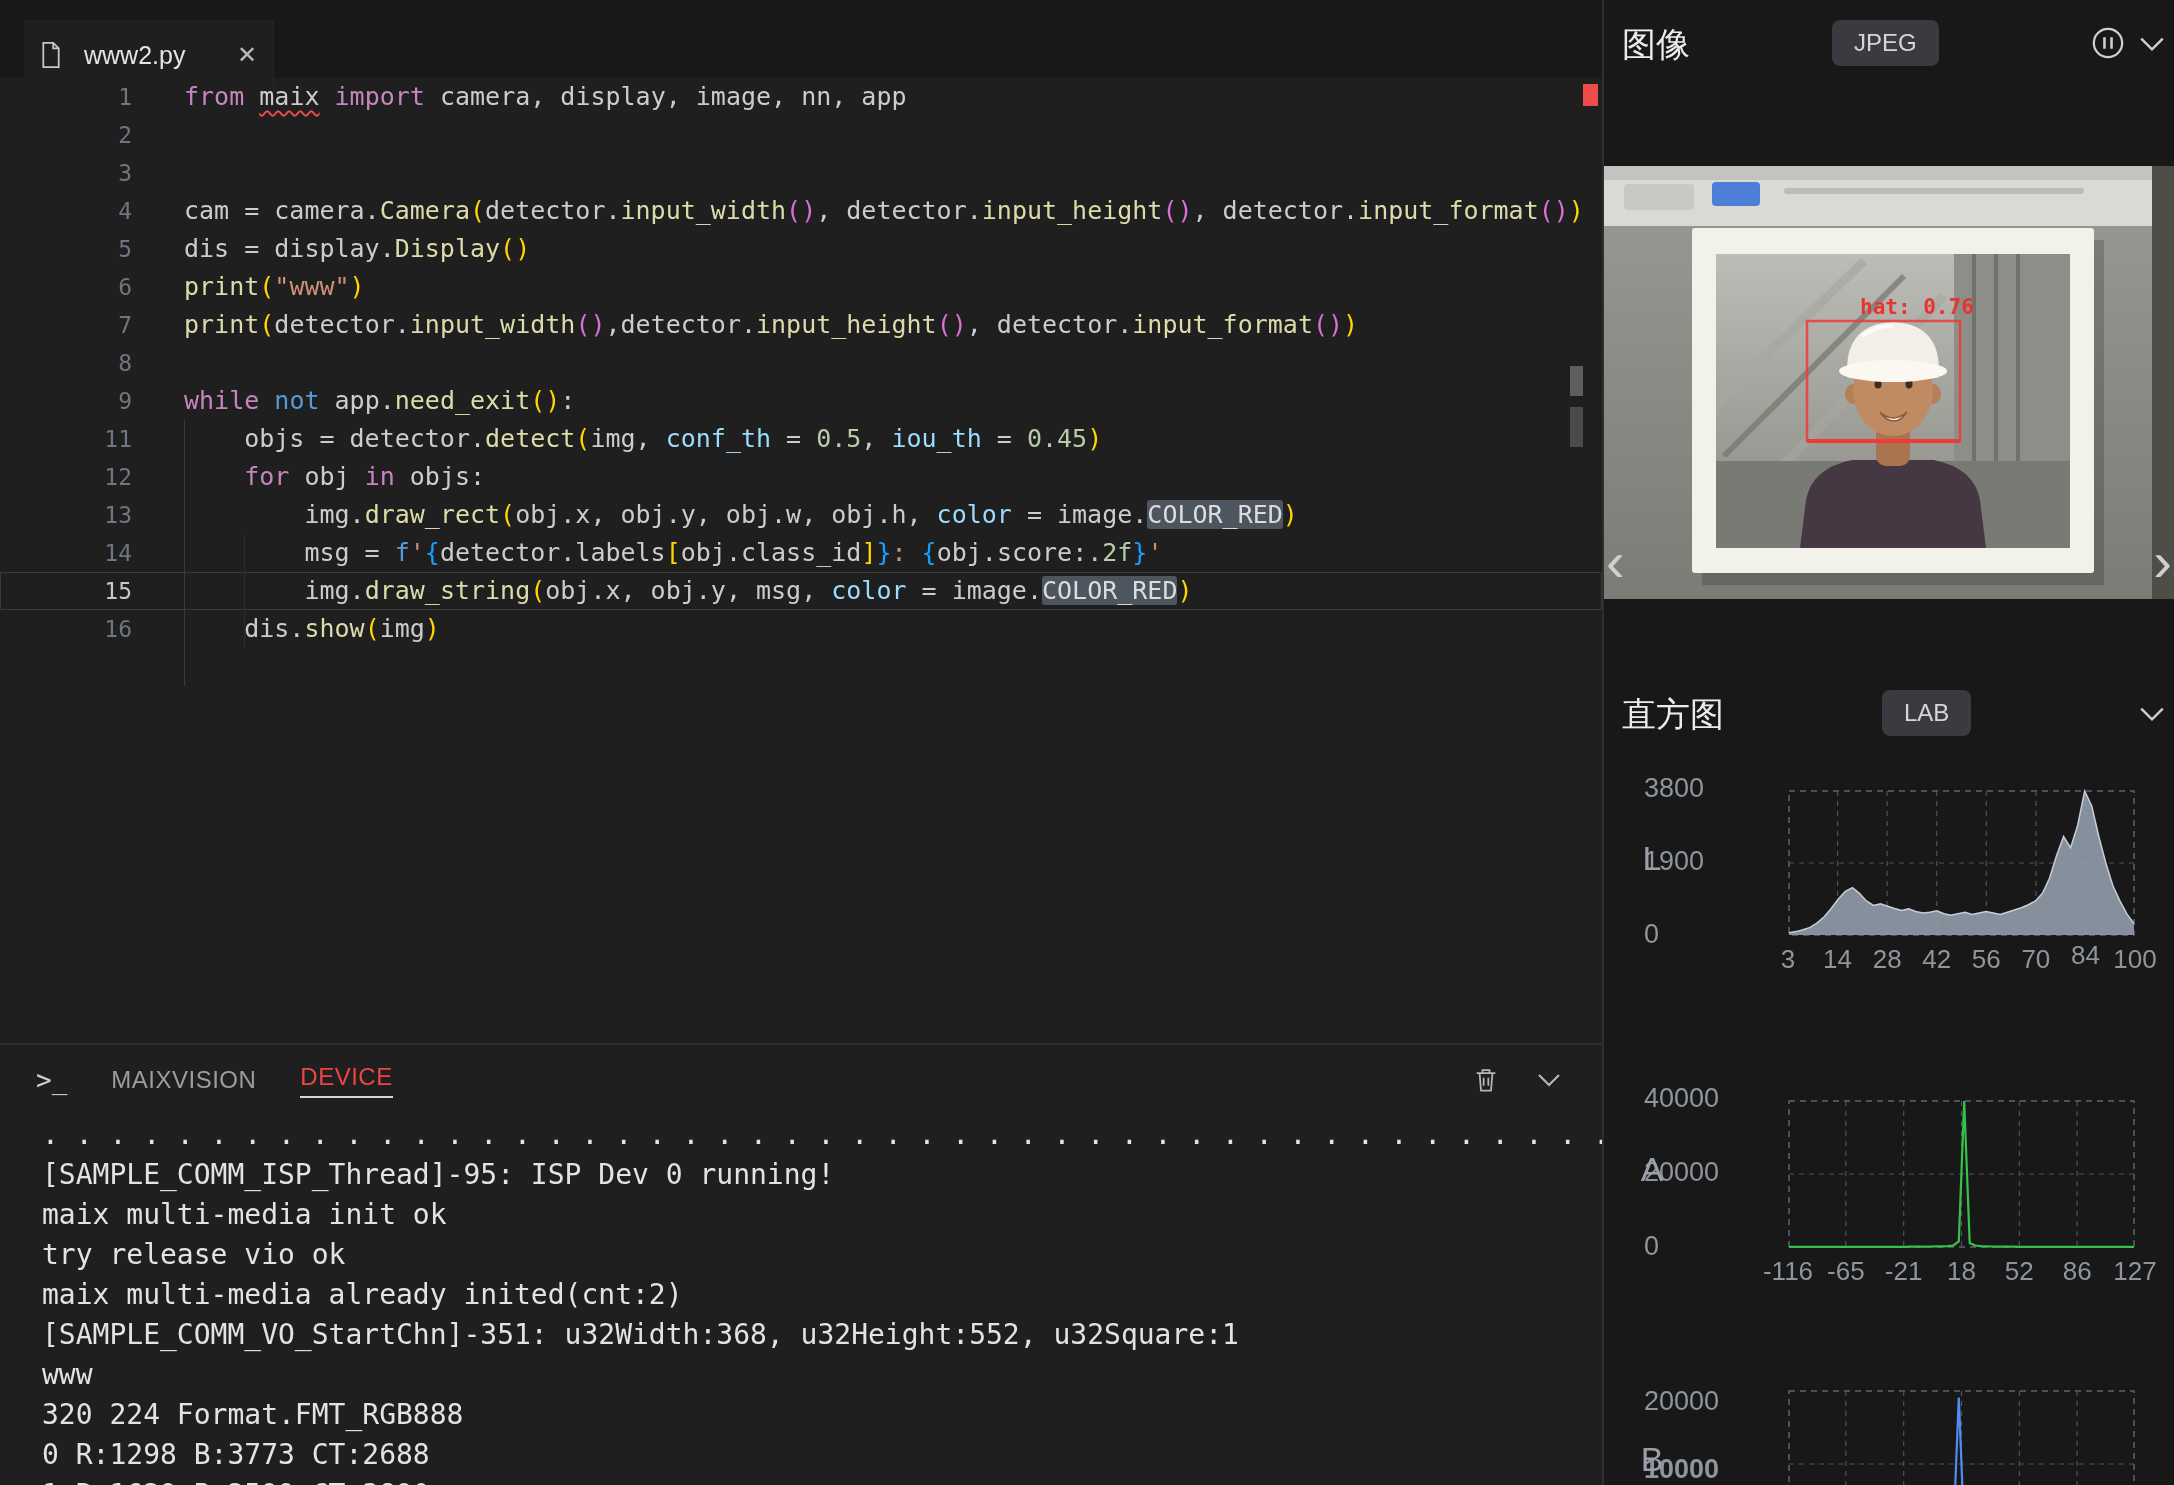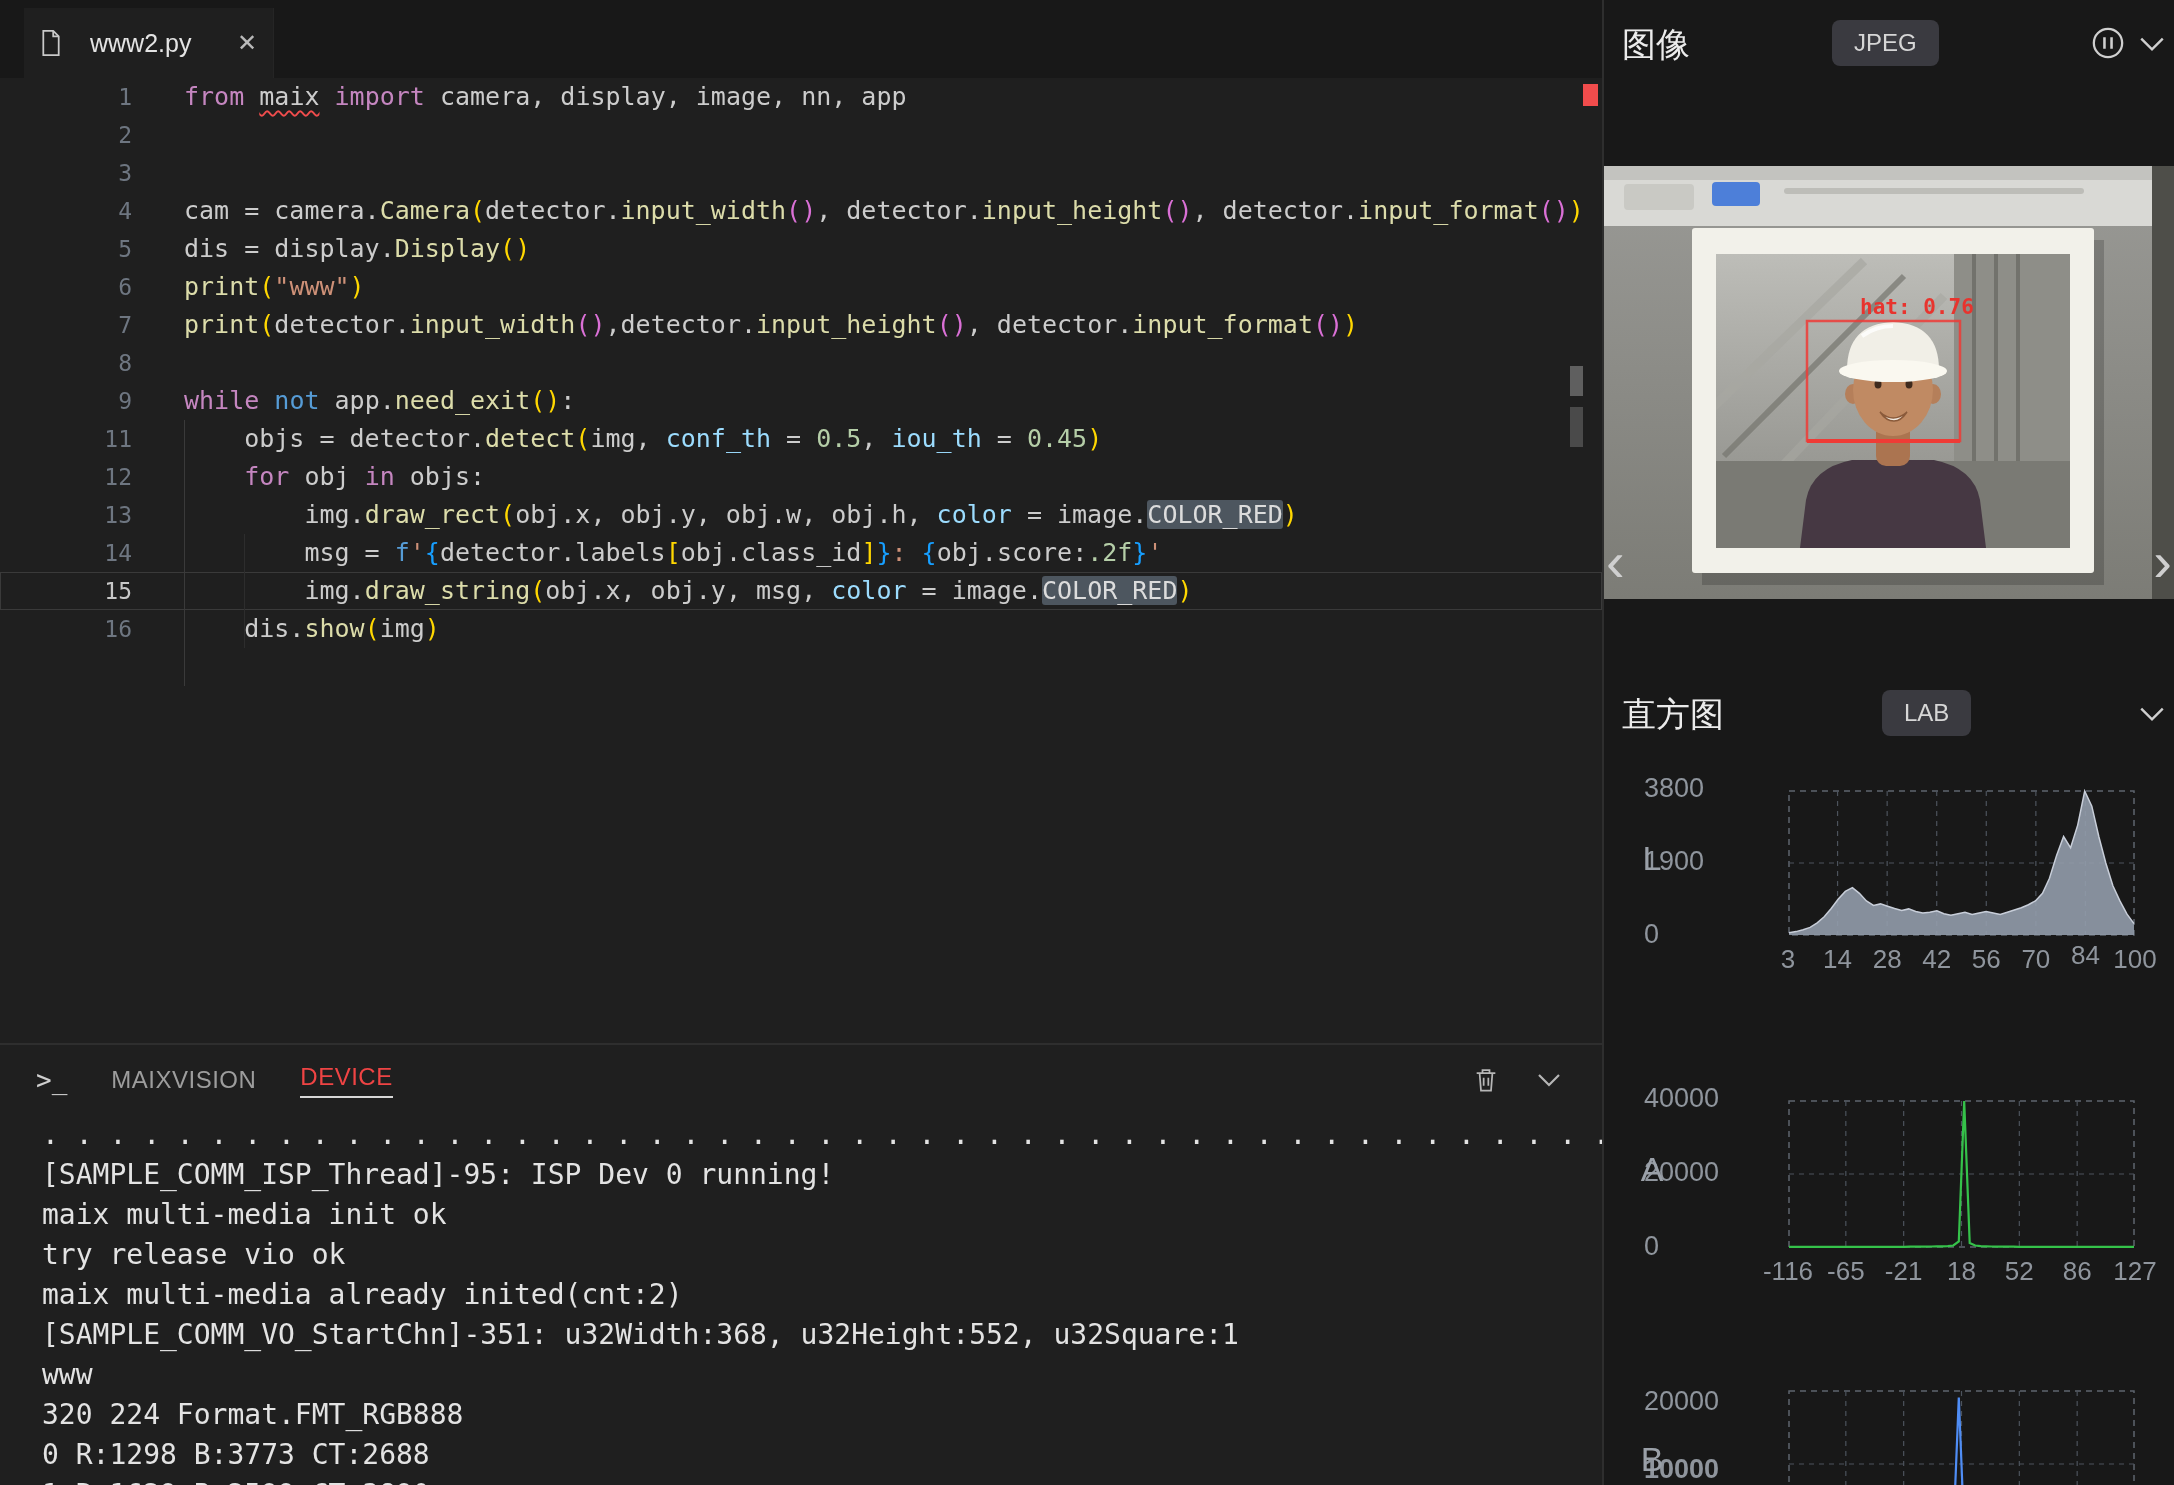--- a/index.html
+++ b/index.html
@@ -4,22 +4,22 @@
 <style>
   *{margin:0;padding:0;box-sizing:border-box}
   html,body{background:#111}
   #app{position:relative;width:2174px;height:1485px;background:#1f1f1f;overflow:hidden;
        font-family:"Liberation Sans",sans-serif;color:#ccc}
   .mono{font-family:"DejaVu Sans Mono",monospace}
 
   
   #editor-pane{position:absolute;left:0;top:0;width:1602px;height:1043px;background:#1f1f1f;overflow:hidden}
   #tabbar{position:absolute;left:0;top:0;width:100%;height:78px;background:#181818}
-  .tab{position:absolute;left:24px;top:8px;height:70px;width:250px;background:#1f1f1f;
-       display:flex;align-items:center;padding:0 16px;gap:28px;border-right:1px solid #252525}
+  .tab{position:absolute;left:24px;top:20px;height:70px;width:250px;background:#1f1f1f;
+       display:flex;align-items:center;padding:0 16px;gap:22px;border-right:1px solid #252525}
   .tab .fname{font-size:25px;color:#e4e4e4;white-space:nowrap}
   .tab .close{font-size:24px;color:#b9b9b9;margin-left:auto;cursor:pointer}
   #code-area{position:absolute;left:0;top:78px;width:1602px;height:965px;overflow:hidden}
   .line{display:flex;height:38px;line-height:38px;white-space:pre}
   .line .gutter{width:132px;text-align:right;color:#6e7681;font-size:23px;flex:none}
   .line .codetext{margin-left:52px;font-size:25px}
   .line.current{outline:1px solid #3a3a3a;outline-offset:-1px}
   .line.current .gutter{color:#c8c8c8}
   .s-kw{color:#C586C0}.s-kw2{color:#569CD6}.s-str{color:#CE9178}.s-num{color:#B5CEA8}
   .s-fn{color:#DCDCAA}.s-param{color:#9CDCFE}.s-plain{color:#CCCCCC}

